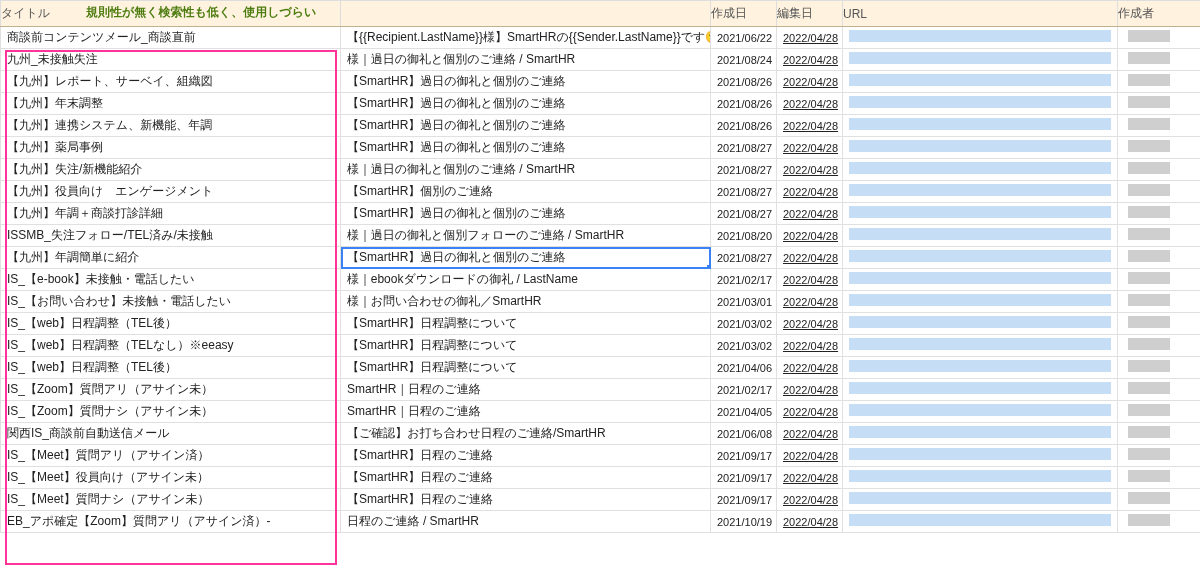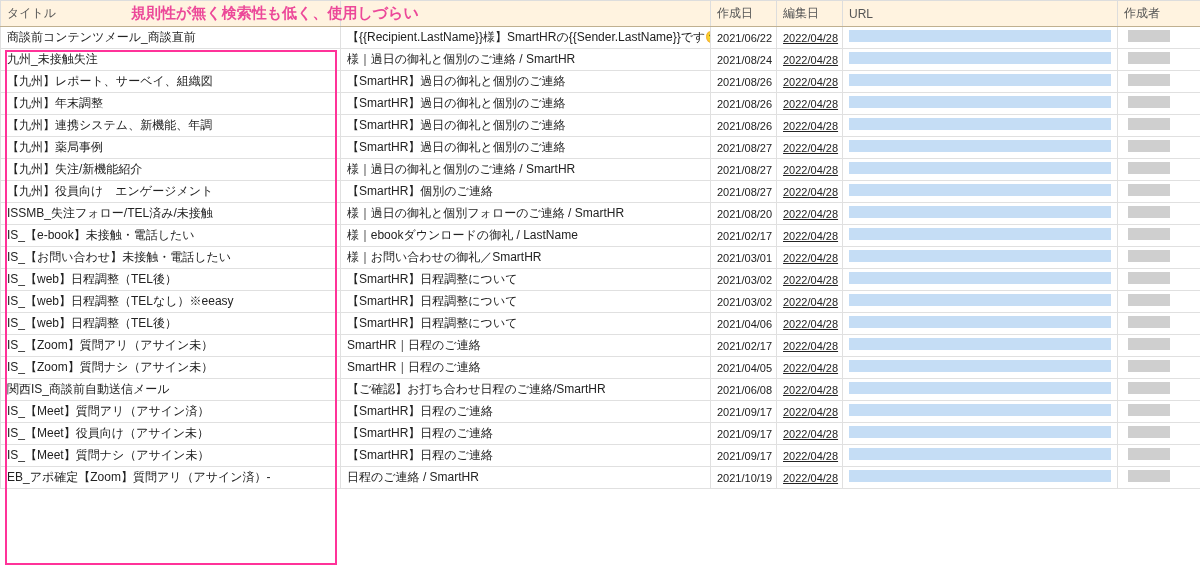--- a/index.html
+++ b/index.html
@@ -7,38 +7,37 @@
     font-family: "Hiragino Sans", "Meiryo", sans-serif;
     font-size: 12px;
     background: #fff;
     width: 1200px;
     overflow: hidden;
   }
   .annotation {
     position: absolute;
     top: 4px;
     left: 86px;
-    color: #ec4899;
+    color: #4d7c0f;
     font-weight: bold;
-    font-size: 15px;
+    font-size: 12px;
     z-index: 10;
     pointer-events: none;
-    margin-left: 45px;
   }
   table {
     border-collapse: collapse;
     table-layout: fixed;
     width: 1200px;
   }
   thead th {
     background: #fff3e0;
     color: #555;
     text-align: left;
     font-weight: normal;
-    padding: 4px 6px;
+    padding: 4px 0;
     border: 1px solid #ddd;
     border-bottom: 1px solid #c0b090;
     height: 26px;
     overflow: hidden;
     white-space: nowrap;
   }
   tbody td {
     padding: 2px 6px;
     border: 1px solid #e0e0e0;
     height: 19px;
@@ -164,23 +163,39 @@
       </tr>
       <tr>
         <td class="col-title"><a>【九州】役員向け　エンゲージメント</a></td>
         <td class="col-subject">【SmartHR】個別のご連絡</td>
         <td class="col-created">2021/08/27</td>
         <td class="col-edited">2022/04/28</td>
         <td class="col-url"><span class="redact-blue"></span></td>
         <td class="col-author"><span class="redact-gray"></span></td>
       </tr>
       <tr>
+        <td class="col-title"><a>【九州】年調＋商談打診詳細</a></td>
+        <td class="col-subject">【SmartHR】過日の御礼と個別のご連絡</td>
+        <td class="col-created">2021/08/27</td>
+        <td class="col-edited">2022/04/28</td>
+        <td class="col-url"><span class="redact-blue"></span></td>
+        <td class="col-author"><span class="redact-gray"></span></td>
+      </tr>
+      <tr>
         <td class="col-title"><a>ISSMB_失注フォロー/TEL済み/未接触</a></td>
         <td class="col-subject">様｜過日の御礼と個別フォローのご連絡 / SmartHR</td>
         <td class="col-created">2021/08/20</td>
+        <td class="col-edited">2022/04/28</td>
+        <td class="col-url"><span class="redact-blue"></span></td>
+        <td class="col-author"><span class="redact-gray"></span></td>
+      </tr>
+      <tr>
+        <td class="col-title"><a>【九州】年調簡単に紹介</a></td>
+        <td class="col-subject cell-selected">【SmartHR】過日の御礼と個別のご連絡</td>
+        <td class="col-created">2021/08/27</td>
         <td class="col-edited">2022/04/28</td>
         <td class="col-url"><span class="redact-blue"></span></td>
         <td class="col-author"><span class="redact-gray"></span></td>
       </tr>
       <tr>
         <td class="col-title"><a>IS_【e-book】未接触・電話したい</a></td>
         <td class="col-subject">様｜ebookダウンロードの御礼 / LastName</td>
         <td class="col-created">2021/02/17</td>
         <td class="col-edited">2022/04/28</td>
         <td class="col-url"><span class="redact-blue"></span></td>

